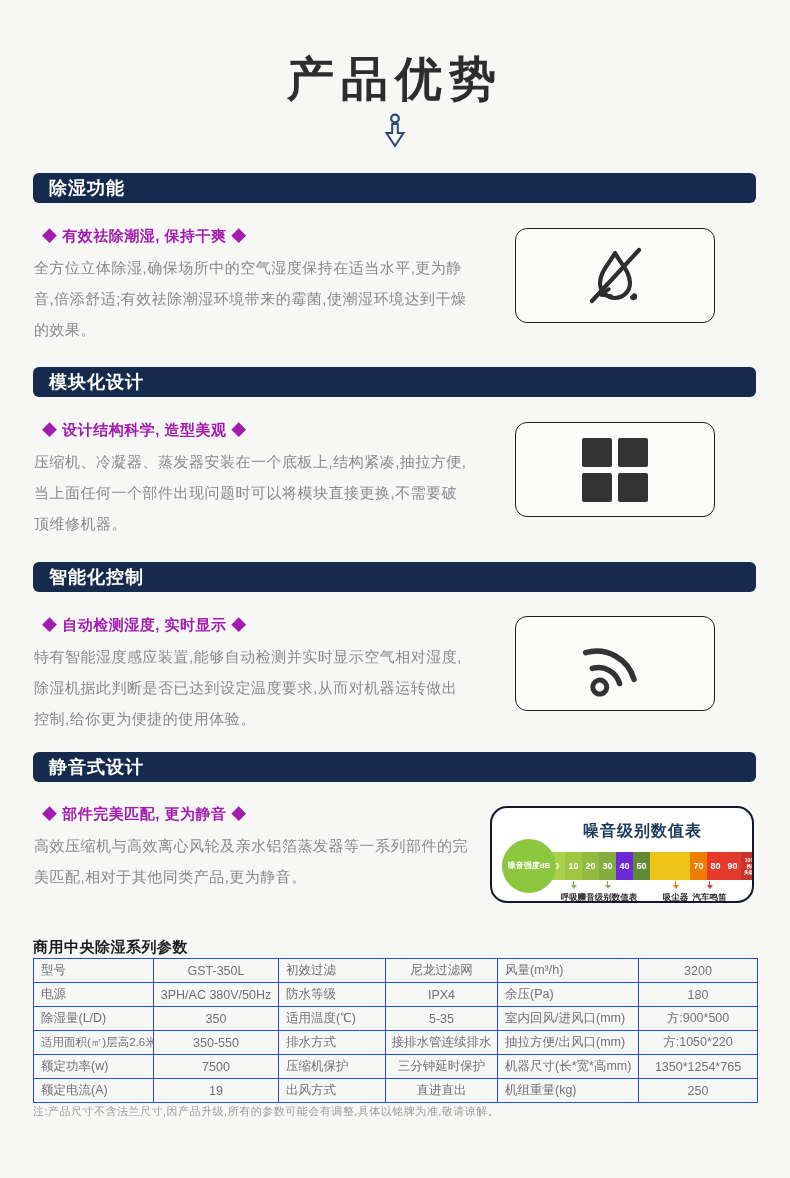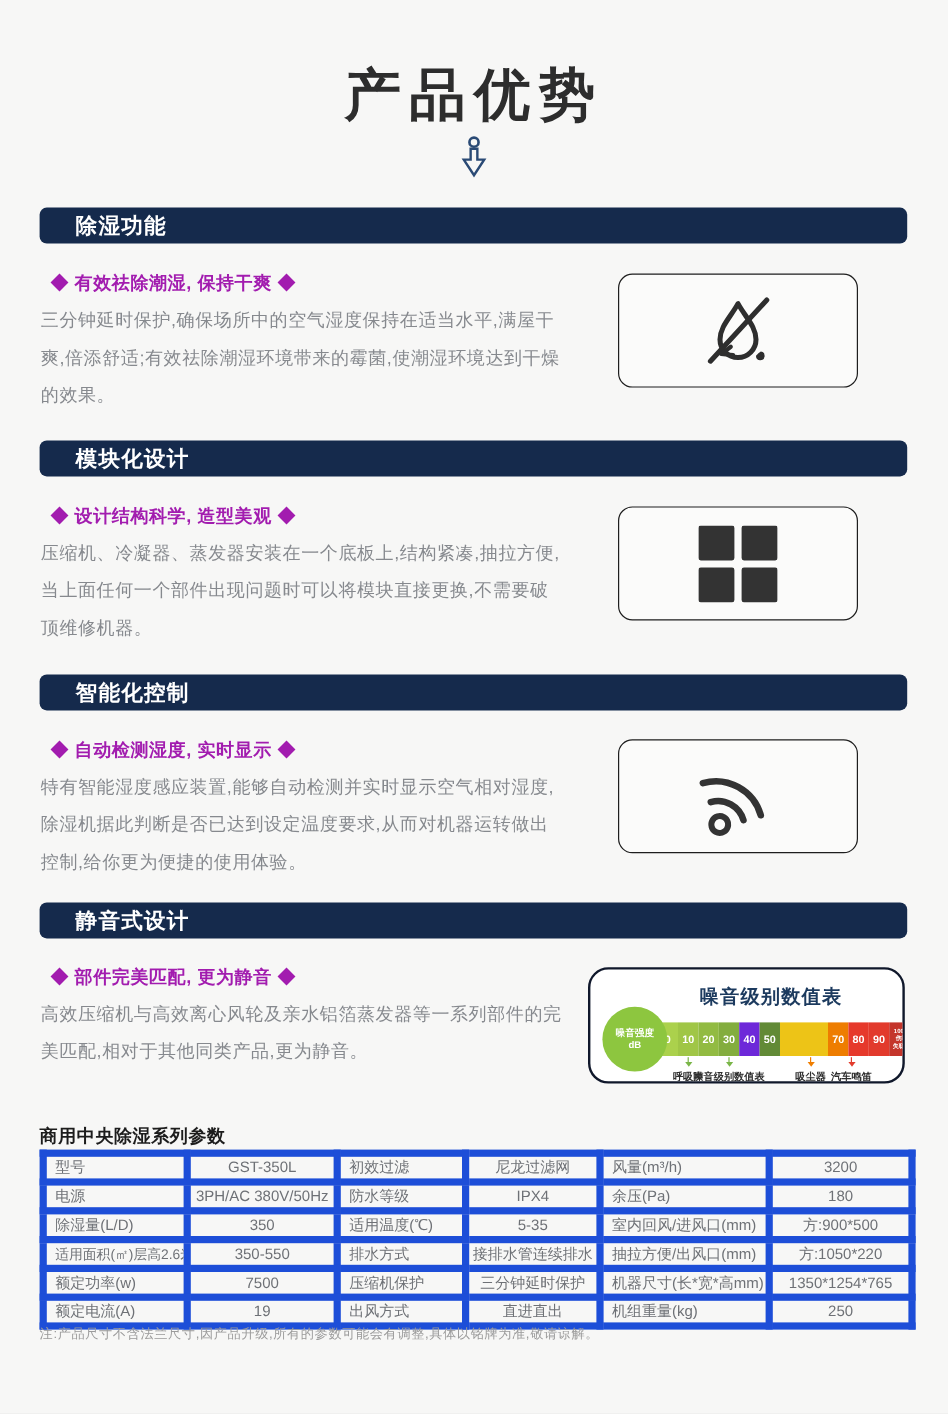--- a/index.html
+++ b/index.html
@@ -12,21 +12,21 @@
   .main-title {
     position:absolute; top:48px; left:0; width:790px;
     text-align:center; font-family:"Liberation Serif", serif;
     font-size:47px; font-weight:700; color:#2d2d2d; letter-spacing:7px;
   }
   .title-arrow { position:absolute; top:113px; left:382px; }
 
   .section-bar {
     position:absolute; left:33px; width:723px; height:30px;
     background:#152a4c; border-radius:6px; color:#ffffff;
-    font-size:18px; font-weight:700; line-height:30px; padding-left:30px;
+    font-size:18px; font-weight:700; line-height:30px; padding-left:16px;
     letter-spacing:1px;
   }
   .section-sub {
     position:absolute; left:42px; color:#a21caf; font-size:15px;
     font-weight:700; letter-spacing:0.5px;
   }
   .section-body {
     position:absolute; left:34px; width:434px; color:#86898e;
     font-size:15px; line-height:31px; letter-spacing:0.5px;
   }
@@ -40,21 +40,21 @@
     background:#ffffff; border:2px solid #10182b; border-radius:17px;
     overflow:hidden;
   }
   .chart-title {
     position:absolute; top:13px; left:0; width:301px; text-align:center;
     color:#1c3a5e; font-size:16px; font-weight:700; letter-spacing:1px;
   }
   .noise-circle {
     position:absolute; left:10px; top:31px; width:54px; height:54px;
     border-radius:50%; background:#8dc63f; color:#fff; z-index:2;
-    display:flex; flex-direction:column; align-items:center; justify-content:center;
+    display:flex; flex-direction:row; align-items:center; justify-content:center;
     font-size:8px; font-weight:700; line-height:10px;
   }
   .noise-bar {
     position:absolute; left:56px; top:44px; height:28px; display:flex; z-index:1;
   }
   .nseg {
     width:17px; height:28px; line-height:28px; text-align:center;
     color:#fff; font-size:9px; font-weight:700;
   }
   .nseg-last {
@@ -77,21 +77,21 @@
 
   .table-title {
     position:absolute; left:33px; top:938px; font-size:15px;
     font-weight:700; color:#1c1c1c; letter-spacing:0.5px;
   }
   table.params {
     position:absolute; left:33px; top:958px; width:724px;
     border-collapse:collapse; table-layout:fixed;
   }
   table.params td {
-    border:6px solid #1d4ed8; height:24px; font-size:12.5px;
+    border:1px solid #1d4ed8; height:24px; font-size:12.5px;
     color:#6e7176; text-align:center; white-space:nowrap; overflow:hidden;
   }
   table.params td.lbl { text-align:left; padding-left:7px; }
   .foot-note {
     position:absolute; left:33px; top:1104px; font-size:11px; color:#9b9b9b;
     letter-spacing:0.5px;
   }
   svg { display:block; }
 </style>
 </head>
@@ -103,21 +103,21 @@
 
   <div class="title-arrow">
     <svg width="26" height="38" viewBox="0 0 26 38">
       <circle cx="13" cy="5.5" r="3.8" fill="none" stroke="#2a4a75" stroke-width="2.2"></circle>
       <path d="M10.2,11 L15.8,11 L15.8,20 L21.5,20 L13,33 L4.5,20 L10.2,20 Z" fill="none" stroke="#2a4a75" stroke-width="2" stroke-linejoin="miter"></path>
     </svg>
   </div>
 
   <div class="section-bar" style="top:173px">除湿功能</div>
   <div class="section-sub" style="top:227px">◆ 有效祛除潮湿, 保持干爽 ◆</div>
-  <div class="section-body" style="top:252px">三分钟延时保护,确保场所中的空气湿度保持在适当水平,满屋干爽,倍添舒适;有效祛除潮湿环境带来的霉菌,使潮湿环境达到干燥的效果。</div>
+  <div class="section-body" style="top:252px">全方位立体除湿,确保场所中的空气湿度保持在适当水平,更为静音,倍添舒适;有效祛除潮湿环境带来的霉菌,使潮湿环境达到干燥的效果。</div>
   <div class="icon-card" style="top:228px">
     <span>
       <svg width="72" height="70" viewBox="0 0 72 70">
         <path d="M36,12 C30,23 21,31 21,42 a15,15 0 0 0 30,0 C51,31 42,23 36,12 Z" fill="none" stroke="#2e2e2e" stroke-width="4.2" stroke-linejoin="round"></path>
         <line x1="60" y1="9" x2="13" y2="60" stroke="#2e2e2e" stroke-width="4.2" stroke-linecap="round"></line>
         <path d="M30,48 l-8,6 l10,1" fill="none" stroke="#2e2e2e" stroke-width="3.5" stroke-linecap="round" stroke-linejoin="round"></path>
         <path d="M55,52 a3.6,3.6 0 1 1 -4,3.5 q2,-2.5 4,-3.5" fill="#2e2e2e"></path>
       </svg>
     </span>
   </div>

